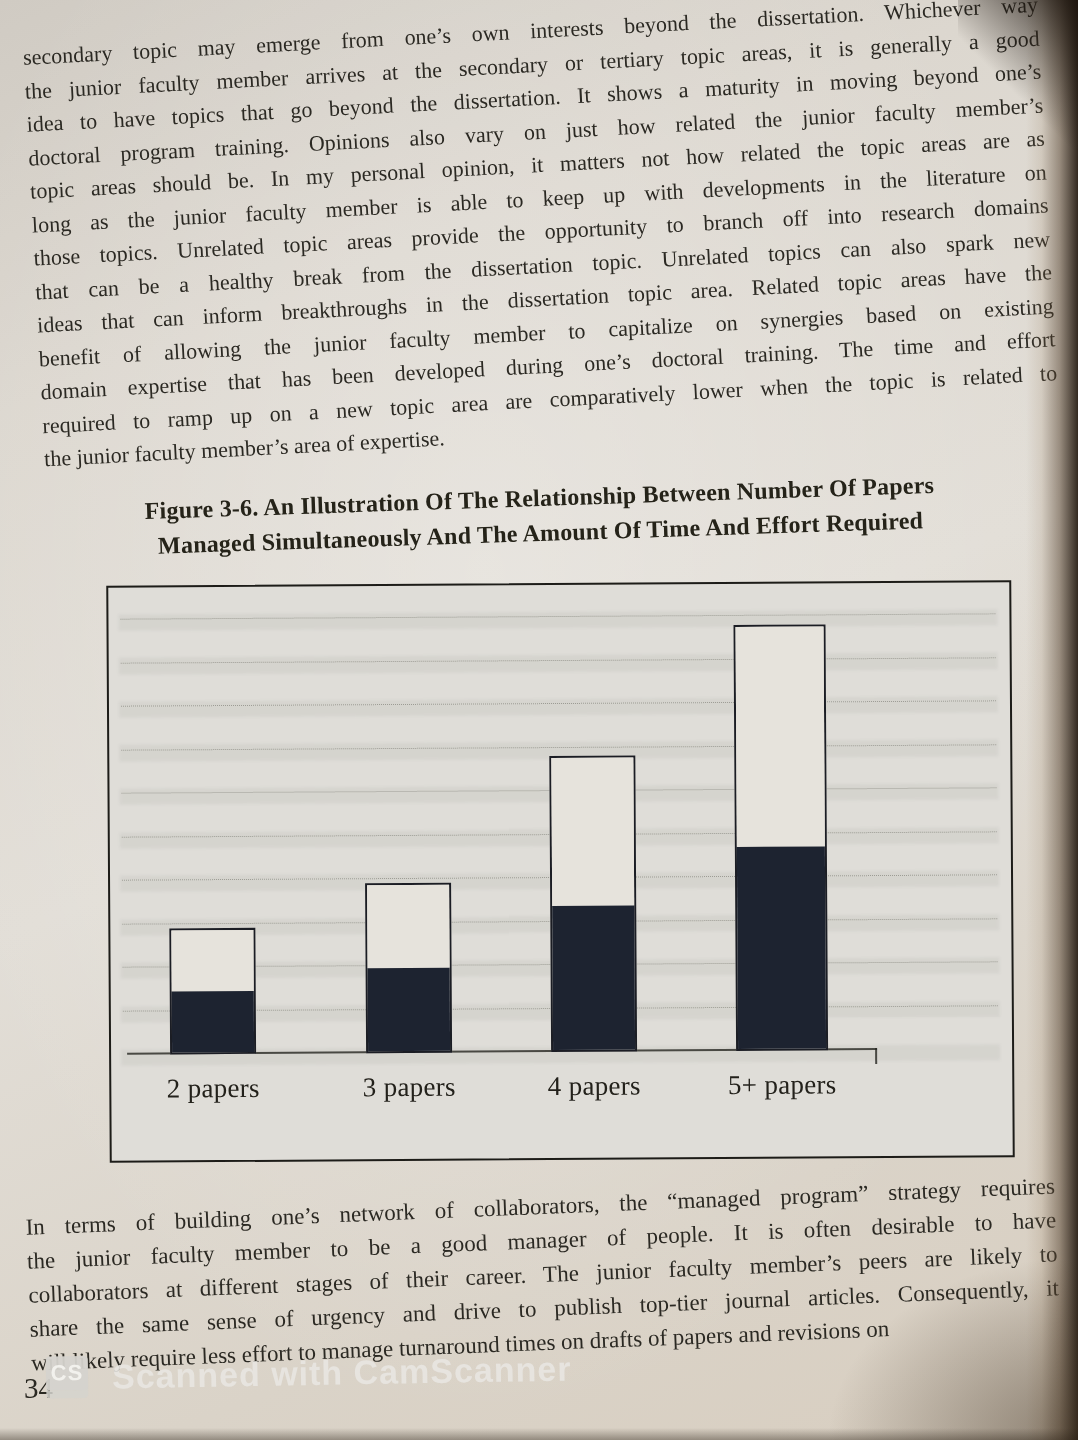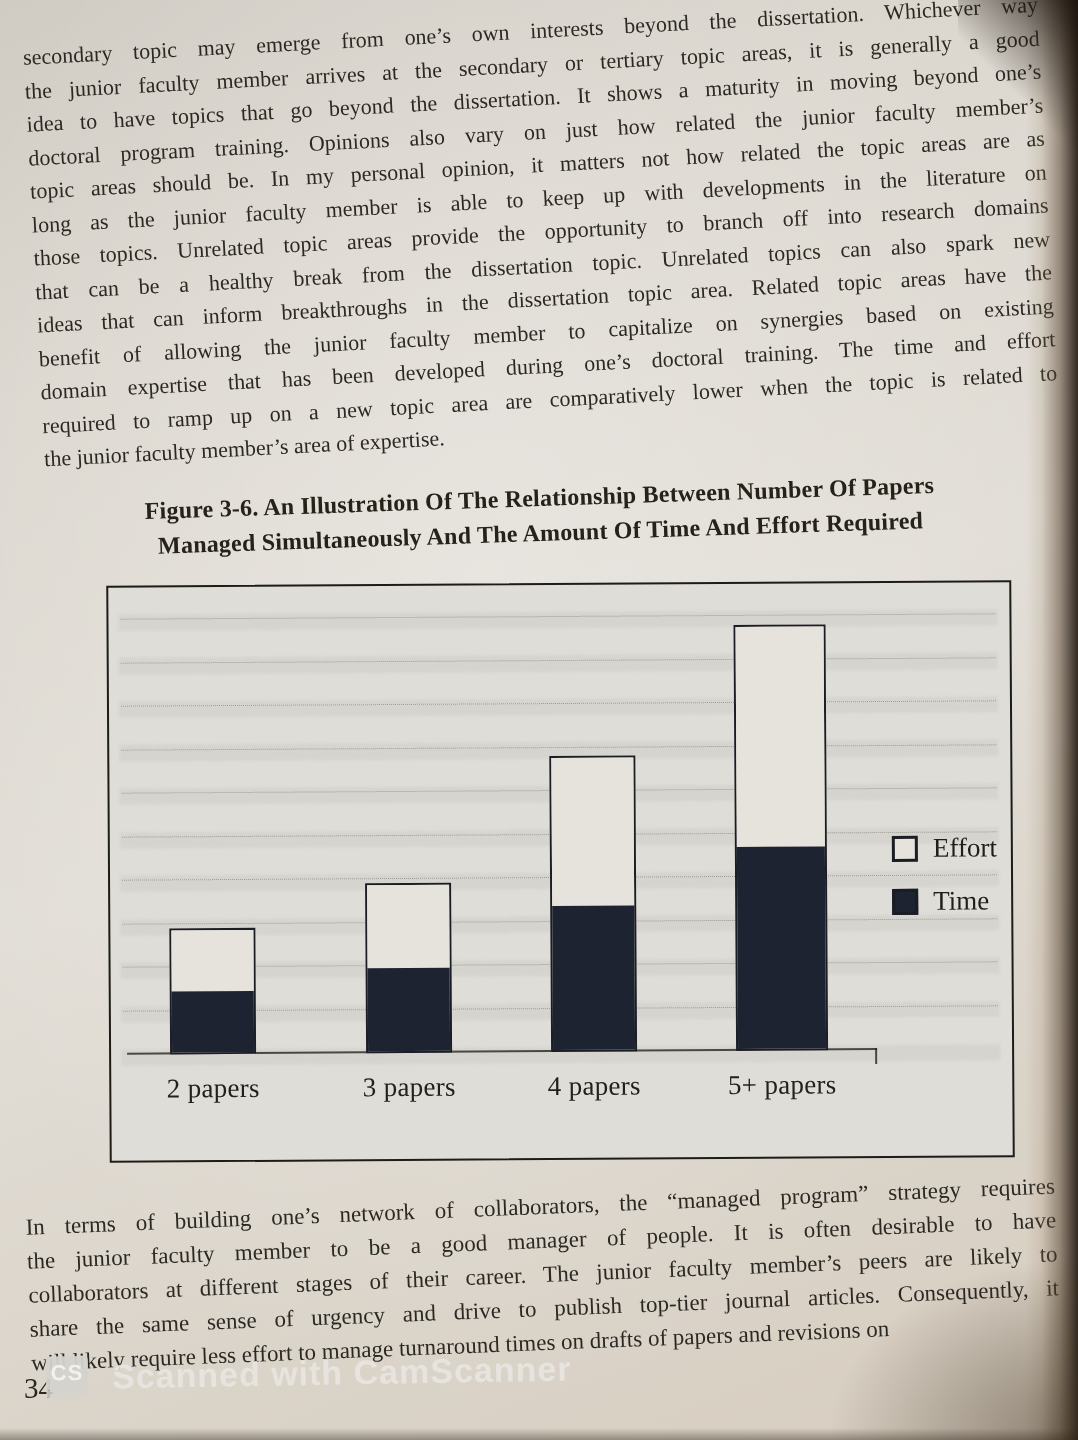--- a/index.html
+++ b/index.html
@@ -173,30 +173,20 @@
           <div class="seg seg-effort" style="height: 220px;"></div>
           <div class="seg seg-time"></div>
         </div>
       </div>
     <div>
         <div class="xlabel" style="left: 17px;">2 papers</div>
         <div class="xlabel" style="left: 213px;">3 papers</div>
         <div class="xlabel" style="left: 398px;">4 papers</div>
         <div class="xlabel" style="left: 586px;">5+ papers</div>
       </div>
-    <div class="legend">
-      <div class="legend-row">
-        <span class="swatch swatch-effort"></span>
-        <span class="legend-label">Effort</span>
-      </div>
-      <div class="legend-row">
-        <span class="swatch swatch-time"></span>
-        <span class="legend-label">Time</span>
-      </div>
-    </div>
   </div>
 
   <div class="para bottom-para">
     <div class="jline">In terms of building one’s network of collaborators, the “managed program” strategy requires</div>
     <div class="jline">the junior faculty member to be a good manager of people. It is often desirable to have</div>
     <div class="jline">collaborators at different stages of their career. The junior faculty member’s peers are likely to</div>
     <div class="jline">share the same sense of urgency and drive to publish top-tier journal articles. Consequently, it</div>
     <div class="jline last">will likely require less effort to manage turnaround times on drafts of papers and revisions on</div>
   </div>
 

